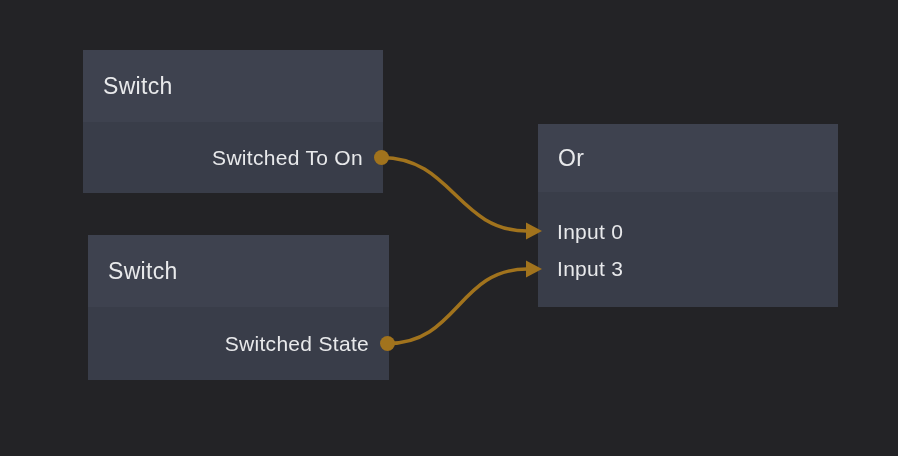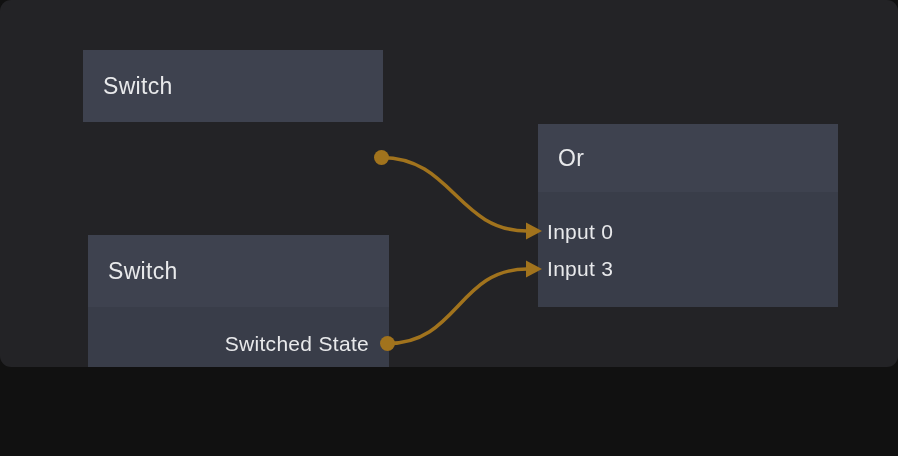--- a/index.html
+++ b/index.html
@@ -3,27 +3,26 @@
 <meta charset="utf-8">
 <style>
   html, body {
     margin: 0;
     padding: 0;
     background: #111;
   }
   .canvas {
     position: relative;
     width: 898px;
-    height: 367px;
+    height: 456px;
     background: var(--bg, #232326);
     overflow: hidden;
     font-family: "Liberation Sans", sans-serif;
     letter-spacing: 0.3px;
     color: var(--text, #e8e9eb);
-    border-radius: 11px;
   }
   .node {
     position: absolute;
     box-sizing: border-box;
   }
   .node-header {
     background: var(--node-header, #3e424f);
     display: flex;
     align-items: center;
     padding-left: 20px;
@@ -39,21 +38,21 @@
     align-items: center;
     font-size: 21px;
     box-sizing: border-box;
   }
   .port-row.output {
     justify-content: flex-end;
     padding-right: 20px;
   }
   .port-row.input {
     justify-content: flex-start;
-    padding-left: 9px;
+    padding-left: 19px;
   }
 
   
   #node-switch-top { left: 83px; top: 50px; width: 300px; height: 143px; }
   #node-switch-top .node-header { height: 72px; }
   #node-switch-top .node-body { height: 71px; }
   #node-switch-top .port-row { height: 71px; }
 
   #node-switch-bottom { left: 88px; top: 235px; width: 301px; height: 145px; }
   #node-switch-bottom .node-header { height: 72px; }
@@ -84,20 +83,25 @@
 </style>
 </head>
 <body>
 
 <div class="canvas">
 
   <div class="node" id="node-switch-top">
     <div class="node-header">
       <span>Switch</span>
     </div>
+    <div class="node-body">
+      <div class="port-row output">
+        <span>Switched To On</span>
+      </div>
+    </div>
   </div>
 
   <div class="node" id="node-switch-bottom">
     <div class="node-header">
       <span>Switch</span>
     </div>
     <div class="node-body">
       <div class="port-row output">
         <span>Switched State</span>
       </div>

